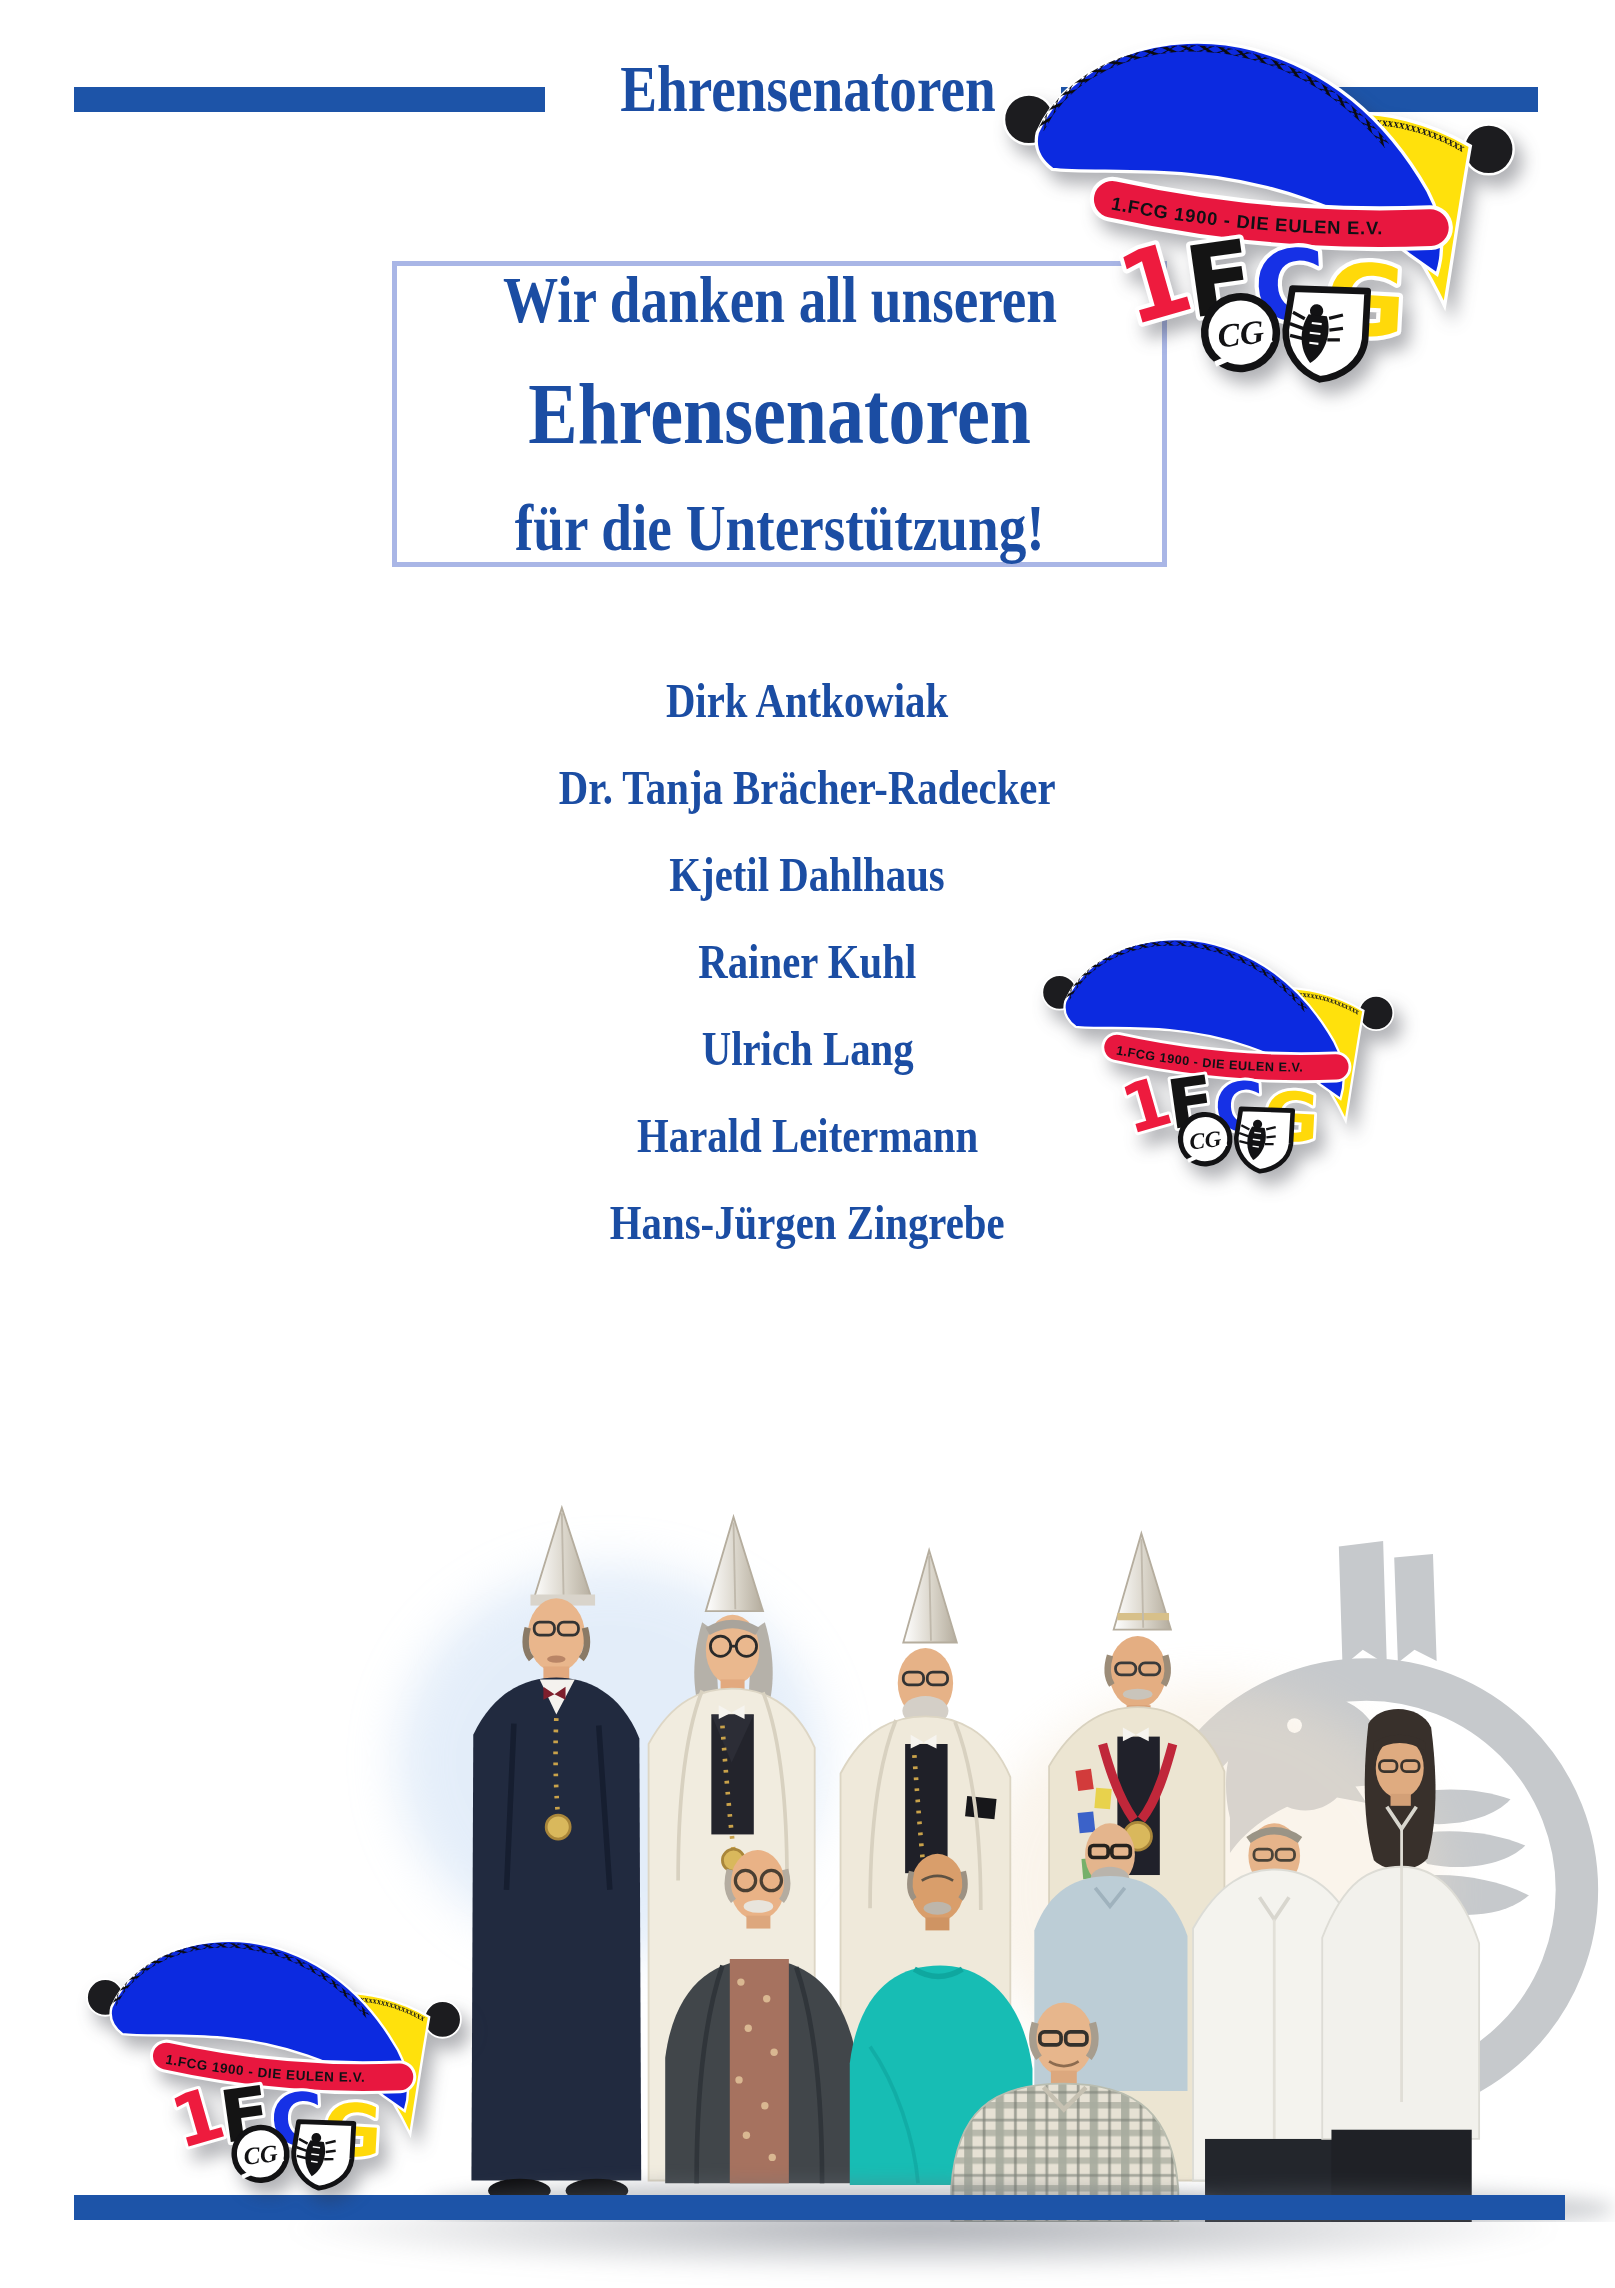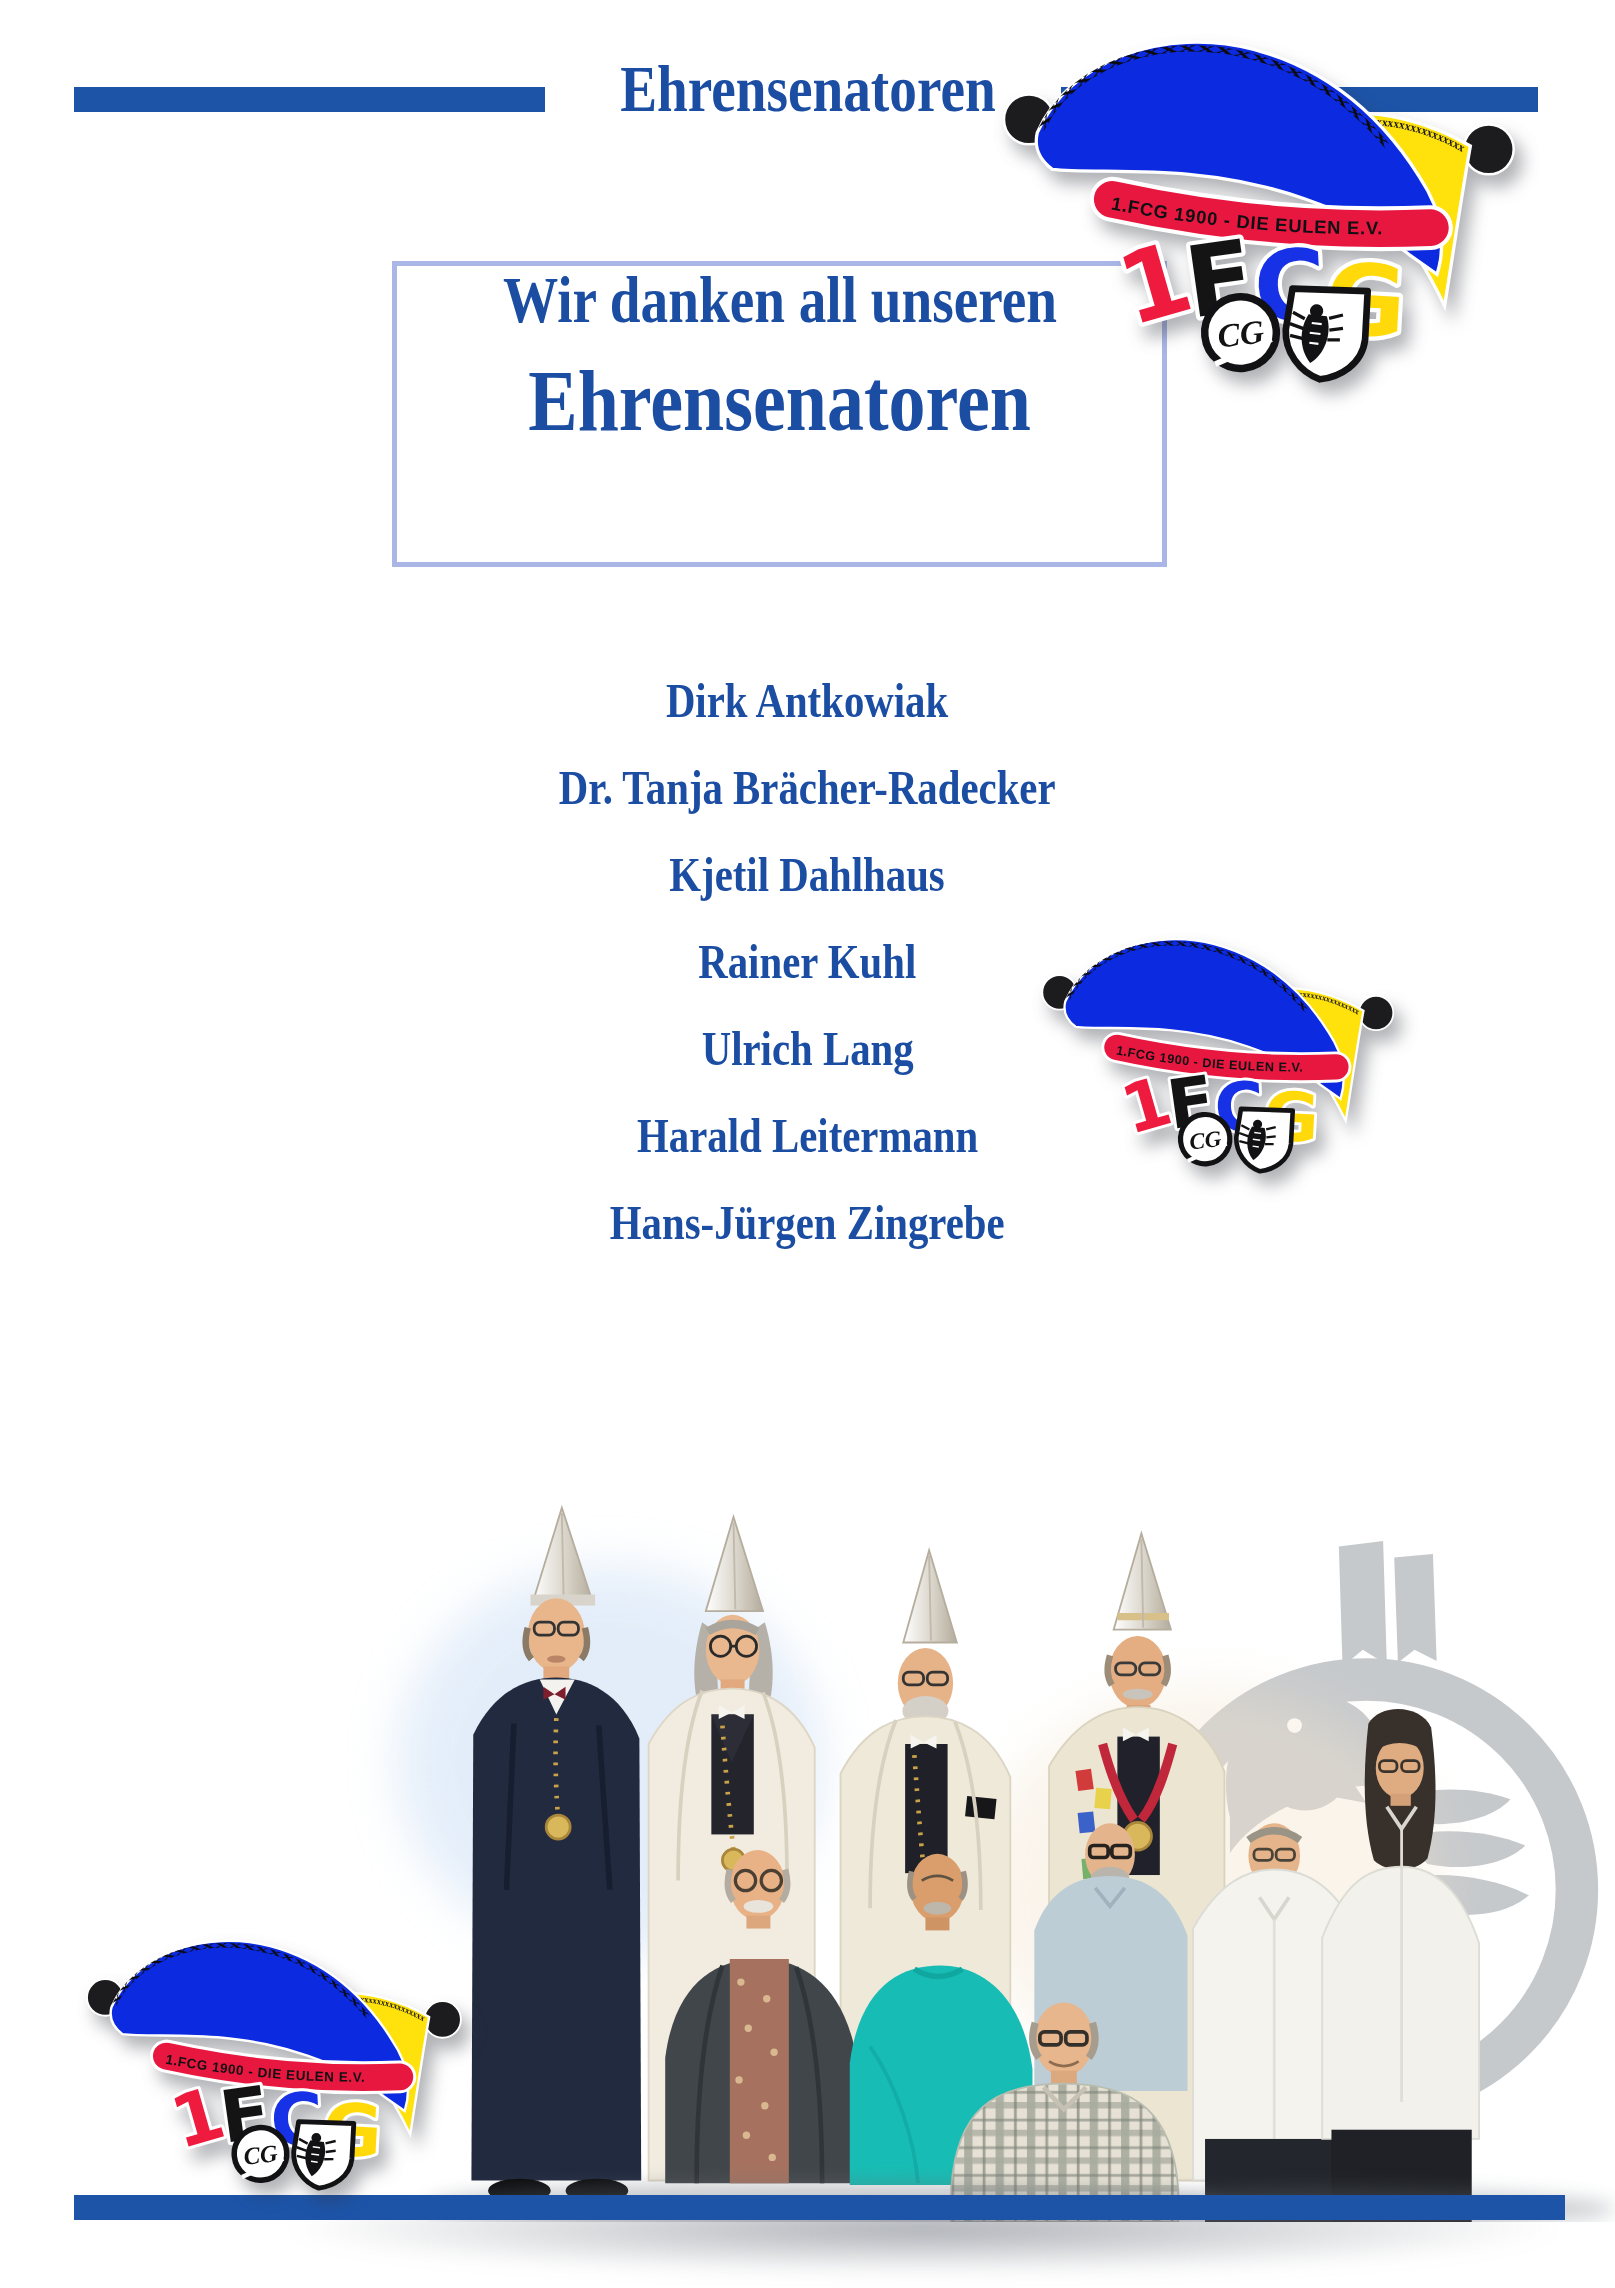--- a/index.html
+++ b/index.html
@@ -7,21 +7,21 @@
         font-family:"Liberation Serif",serif;}
   .bar{position:absolute;height:25px;background:#1d54a8;}
   .bar-top-left{left:74px;top:87px;width:471px;}
   .bar-top-right{left:1061px;top:87px;width:477px;}
   .bar-bottom{left:74px;top:2195px;width:1491px;}
   .header-title{position:absolute;left:0;top:52px;width:1615px;text-align:center;
         font-size:65px;font-weight:bold;color:#1b4da3;}
   .cond{display:inline-block;transform:scaleX(.85);transform-origin:50% 50%;white-space:nowrap;}
   .thanks-box{position:absolute;left:392px;top:261px;width:775px;height:306px;box-sizing:border-box;
         border:5.5px solid #a9b6e6;background:#ffffff;display:flex;flex-direction:column;
-        align-items:center;justify-content:flex-start;gap:22px;color:#1b4da3;font-weight:bold;}
+        align-items:center;justify-content:space-between;gap:22px;color:#1b4da3;font-weight:bold;}
   .thanks-line-sm{font-size:65px;line-height:68px;}
   .thanks-line-lg{font-size:87px;line-height:90px;}
   .names{position:absolute;left:0;top:657px;width:1615px;text-align:center;}
   .name-line{height:87px;line-height:87px;font-size:48px;font-weight:bold;color:#1b4da3;}
   .logo-svg{position:absolute;filter:drop-shadow(8.3px 12px 8.3px rgba(48,50,60,.38));}
   .logo-top-right{left:989px;top:26px;width:533px;height:360px;}
   .logo-mid-right{left:1032px;top:928px;width:367px;height:248px;}
   .logo-bottom-left{left:76px;top:1929px;width:391px;height:264px;}
   .group-photo{position:absolute;left:305px;top:1493px;width:1311px;height:729px;}
   .photo-shadow{position:absolute;left:277px;top:2209px;width:1292px;height:66px;
@@ -279,20 +279,21 @@
     <ellipse cx="560" cy="772" rx="430" ry="26" fill="#6c727c" opacity=".35" filter="url(#soft10)"></ellipse>
     <ellipse cx="1130" cy="776" rx="290" ry="22" fill="#6c727c" opacity=".32" filter="url(#soft10)"></ellipse>
   </svg>
 
   <div class="photo-shadow"></div>
   <div class="bar bar-bottom"></div>
 
   <div class="thanks-box">
     <div class="thanks-line-sm"><span class="cond">Wir danken all unseren</span></div>
     <div class="thanks-line-lg"><span class="cond">Ehrensenatoren</span></div>
+    <div class="thanks-line-sm"><span class="cond">für die Unterstützung!</span></div>
   </div>
 
   <div class="names">
     <div class="name-line"><span class="cond">Dirk Antkowiak</span></div>
     <div class="name-line"><span class="cond">Dr. Tanja Brächer-Radecker</span></div>
     <div class="name-line"><span class="cond">Kjetil Dahlhaus</span></div>
     <div class="name-line"><span class="cond">Rainer Kuhl</span></div>
     <div class="name-line"><span class="cond">Ulrich Lang</span></div>
     <div class="name-line"><span class="cond">Harald Leitermann</span></div>
     <div class="name-line"><span class="cond">Hans-Jürgen Zingrebe</span></div>

